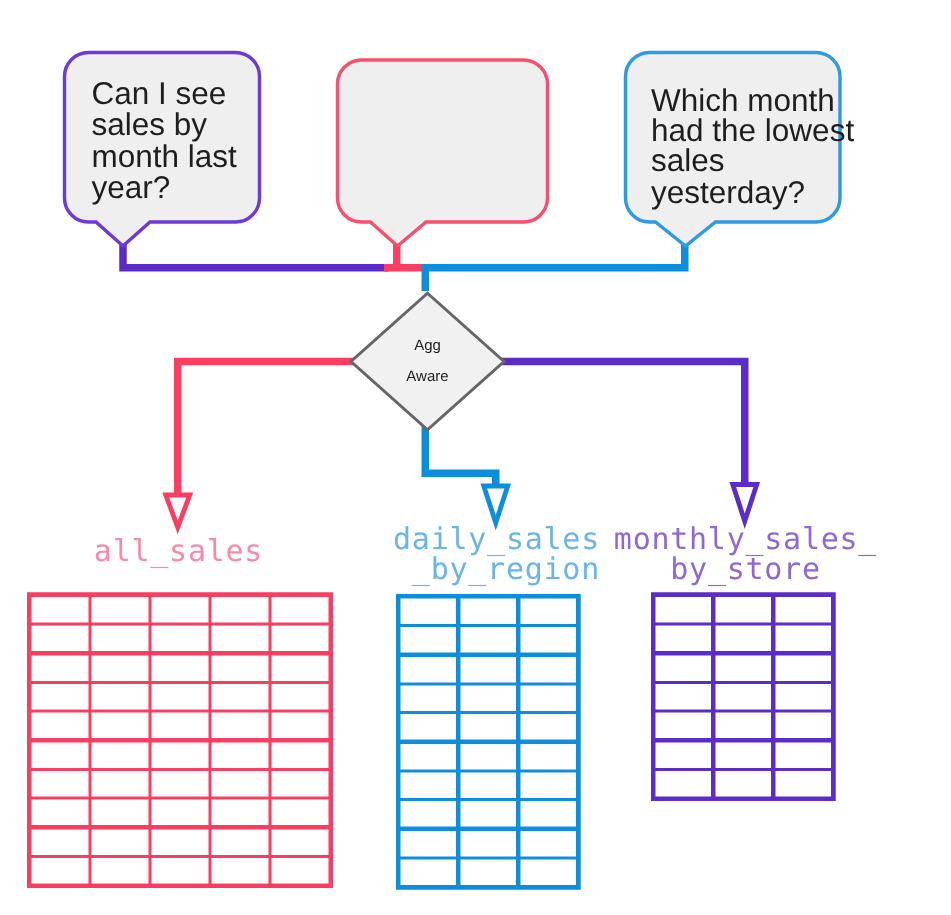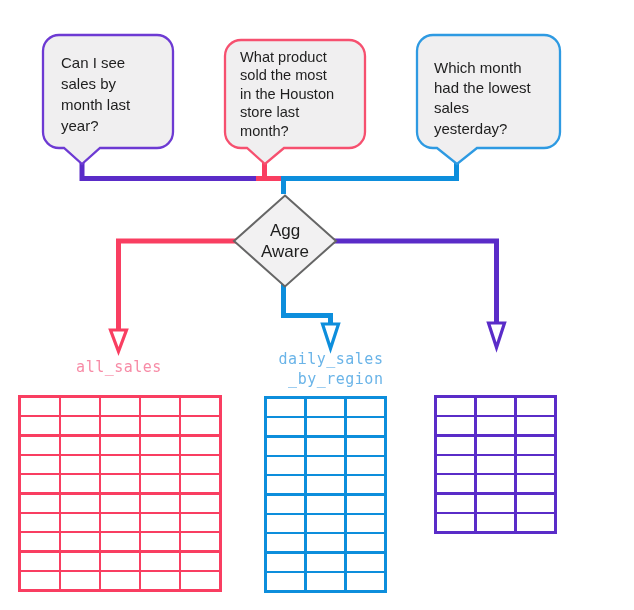--- a/index.html
+++ b/index.html
@@ -15,34 +15,34 @@
   .sk-pink{stroke:var(--pink,#f93e61);}
   .sk-blue{stroke:var(--blue,#0d8edc);}
   .arrow{fill:#ffffff;stroke-width:3.2;stroke-linejoin:miter;}
   .bubble{fill:var(--bubble-fill,#f0eff0);stroke-width:2.3;}
   .bd-purple{stroke:var(--bubble-purple,#6d3ad3);}
   .bd-pink{stroke:var(--bubble-pink,#f6506f);}
   .bd-blue{stroke:var(--bubble-blue,#2e9ae2);}
   .diamond{fill:var(--diamond-fill,#f2f1f2);stroke:var(--diamond-border,#666);stroke-width:2;}
 
   
-  .qtext{position:absolute;white-space:pre-line;font-size:15px;}
+  .qtext{position:absolute;white-space:pre-line;font-size:21px;}
   #q1{left:61px;top:52px;line-height:21px;}
   #q2{left:240px;top:48px;line-height:18.4px;font-size:14.6px;}
   #q3{left:434px;top:58px;line-height:20.2px;}
   #diamond-label{
     position:absolute;left:235px;top:221px;width:100px;text-align:center;
-    white-space:pre-line;font-size:17px;line-height:20.5px;
+    white-space:pre-line;font-size:10px;line-height:20.5px;
   }
 
   
   .tbl-label{
     position:absolute;transform:translateX(-50%);text-align:center;
     white-space:pre-line;font-family:"DejaVu Sans Mono","Liberation Mono",monospace;
-    font-size:15px;line-height:19.5px;letter-spacing:0.5px;
+    font-size:20px;line-height:19.5px;letter-spacing:0.5px;
   }
   .lbl-pink{color:var(--label-pink,#f78ba6);}
   .lbl-blue{color:var(--label-blue,#6ab4e8);}
   .lbl-purple{color:var(--label-purple,#8d68d8);}
   #lbl-all{left:119px;top:358px;}
   #lbl-daily{left:331px;top:350px;text-align:right;}
   #lbl-monthly{left:497px;top:350px;}
 
   
   .grid-table{
@@ -78,36 +78,33 @@
     <path class="bubble bd-pink" d="M241 40 H349 A16 16 0 0 1 365 56 V132 A16 16 0 0 1 349 148 H284 L265 164 L247 148 H241 A16 16 0 0 1 225 132 V56 A16 16 0 0 1 241 40 Z"></path>
     <path class="bubble bd-blue" d="M433 35 H544 A16 16 0 0 1 560 51 V132 A16 16 0 0 1 544 148 H477 L457 164 L437 148 H433 A16 16 0 0 1 417 132 V51 A16 16 0 0 1 433 35 Z"></path>
 
     <polygon class="diamond" points="285,195.5 336,241 285,286.5 234,241"></polygon>
   </svg>
 
   <div id="q1" class="qtext">Can I see
 sales by
 month last
 year?</div>
-  <div id="q2" class="qtext">What product
-sold the most
-in the Houston
-store last
-month?</div>
   <div id="q3" class="qtext">Which month
 had the lowest
 sales
 yesterday?</div>
 
   <div id="diamond-label">Agg
 Aware</div>
 
   <div id="lbl-all" class="tbl-label lbl-pink">all_sales</div>
   <div id="lbl-daily" class="tbl-label lbl-blue">daily_sales
 _by_region</div>
+  <div id="lbl-monthly" class="tbl-label lbl-purple">monthly_sales_
+by_store</div>
 
   <div id="tbl-all" class="grid-table" style="grid-template-columns: repeat(5, 1fr); grid-template-rows: repeat(10, 1fr); border-color: rgb(249, 62, 97); background-color: rgb(249, 62, 97);">
       <div class="cell"></div>
       <div class="cell"></div>
       <div class="cell"></div>
       <div class="cell"></div>
       <div class="cell"></div>
       <div class="cell"></div>
       <div class="cell"></div>
       <div class="cell"></div>

